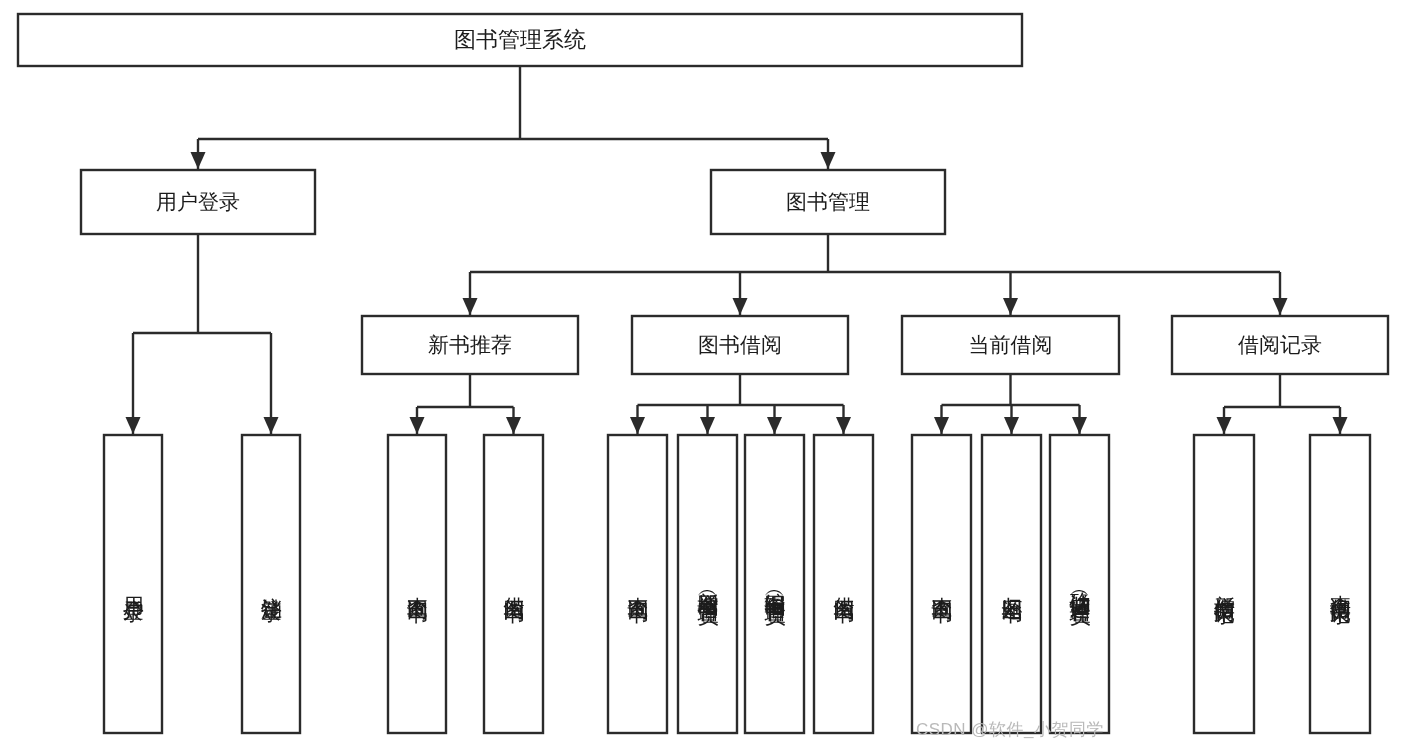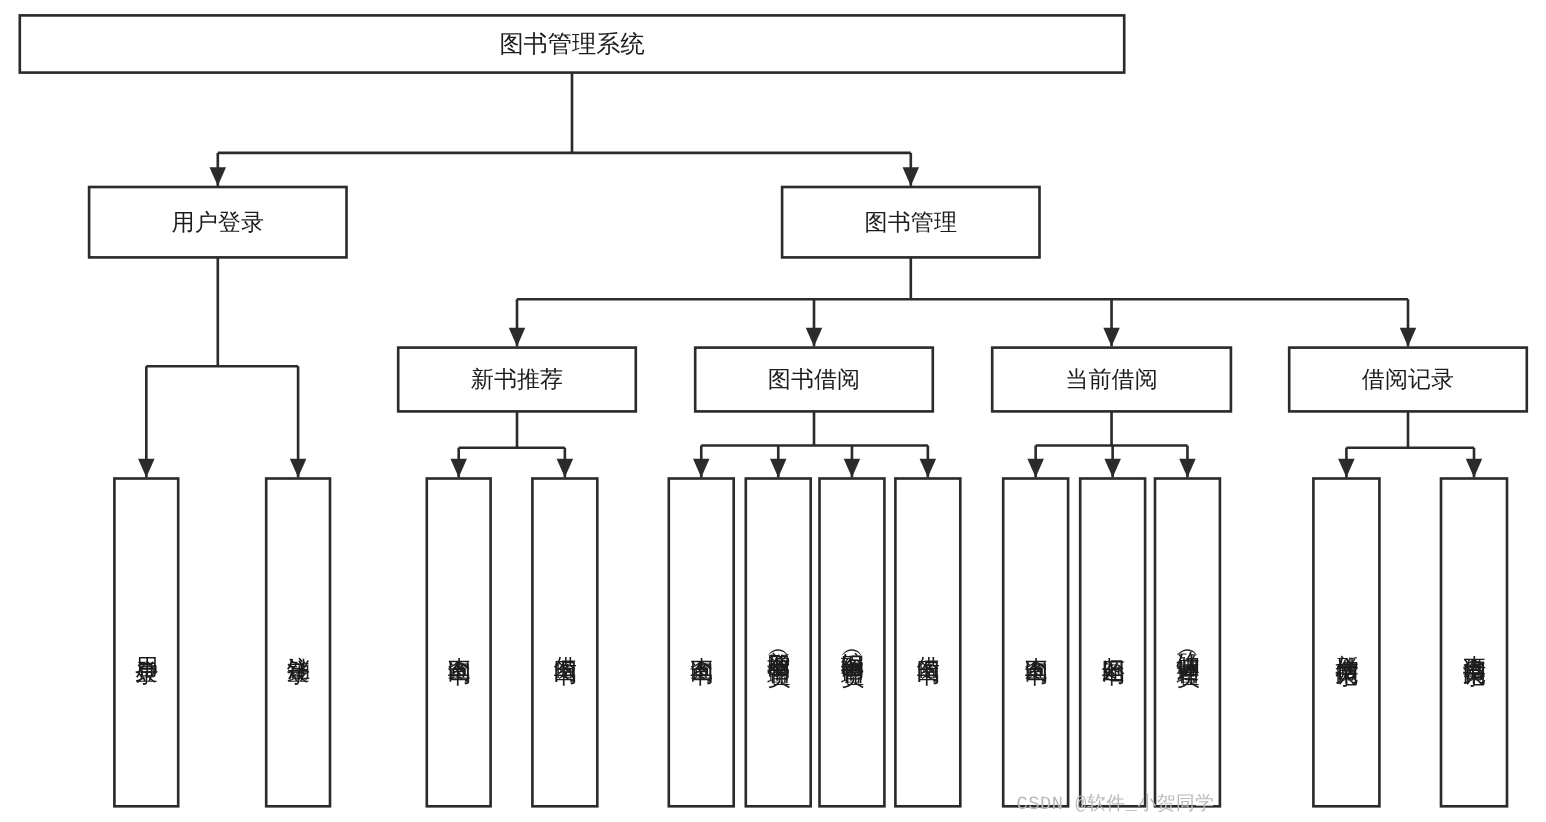--- a/index.html
+++ b/index.html
@@ -63,21 +63,21 @@
     white-space: nowrap;
     display: flex;
     align-items: center;
     justify-content: center;
     pointer-events: none;
   }
   #watermark {
     position: absolute;
     right: 8px;
     bottom: 6px;
-    font-family: Liberation Mono, monospace;
+    font-family: Liberation Sans, sans-serif;
     font-size: 17px;
     color: #b9b9b9;
     white-space: nowrap;
     letter-spacing: 0.5px;
   }
 </style>
 </head>
 <body>
 
 <div id="diagram-root">

